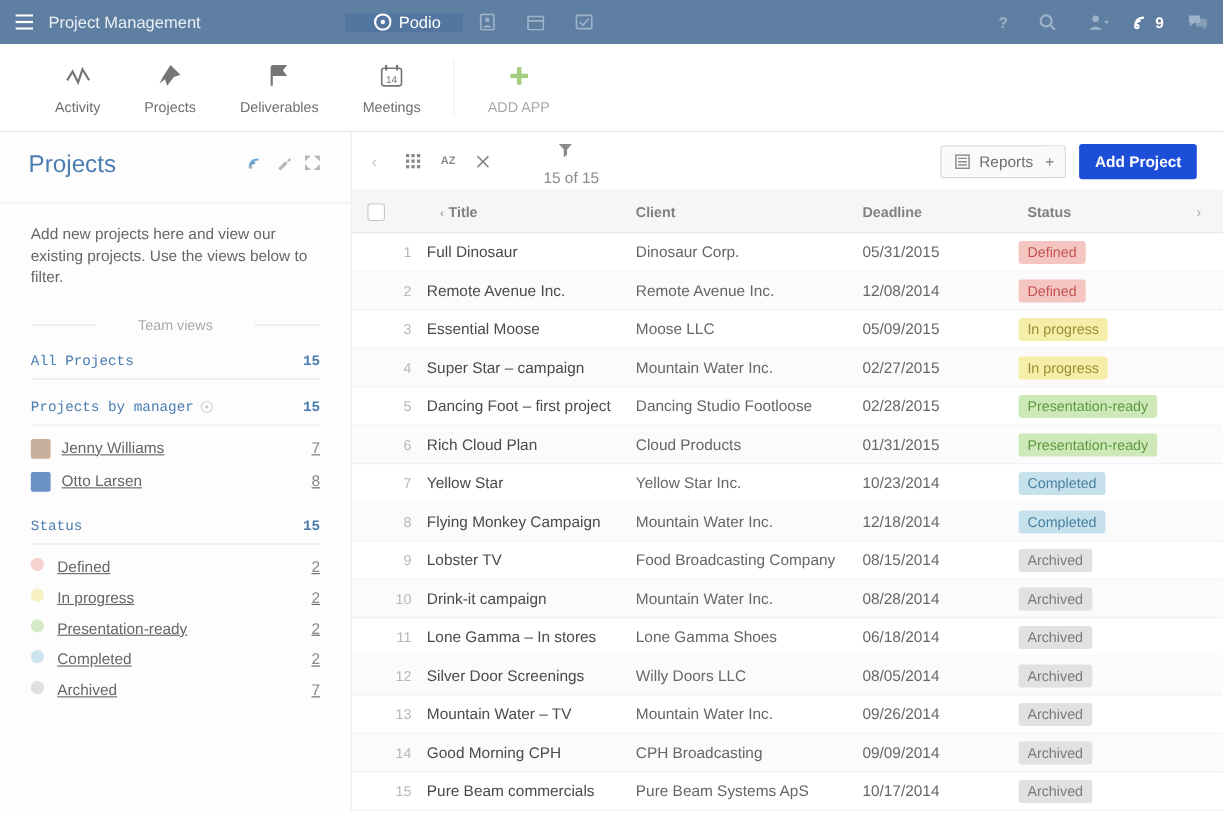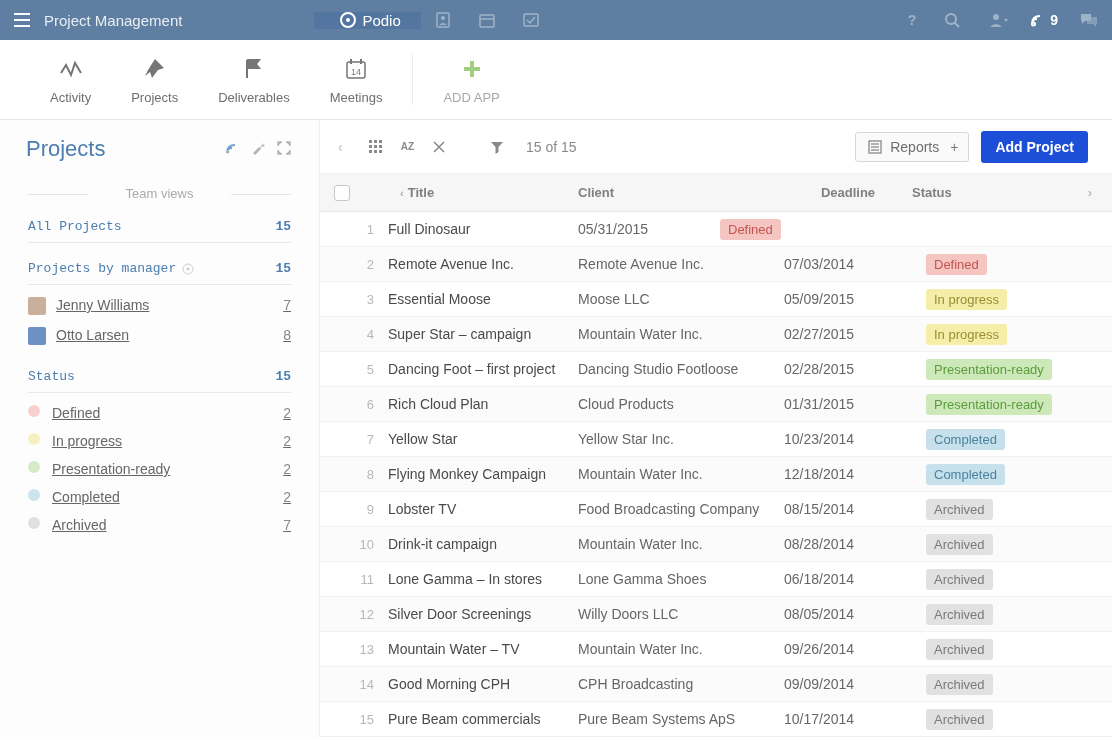--- a/index.html
+++ b/index.html
@@ -62,21 +62,21 @@
 .reports-btn { border: 1px solid #D6D6D6; border-radius: 3px; padding: 6px 12px; display: flex; align-items: center; gap: 8px; color: #6E6E6E; cursor: pointer; background: #FAFAFA; font-size: 14px; }
 .reports-plus { border: 1px solid #D6D6D6; border-left: none; border-radius: 0 3px 3px 0; padding: 6px 10px; margin-left: -12px; cursor: pointer; color: #7A7A7A; background: #FAFAFA; }
 .add-project-btn { background: #1d4ed8; color: #fff; border-radius: 3px; padding: 8px 14px; font-weight: 600; cursor: pointer; font-size: 14px; }
 
 .table { width: 100%; }
 .thead { display: flex; align-items: center; height: 38px; background: #F6F6F6; border-bottom: 1px solid #E8E8E8; color: #808080; font-weight: 600; font-size: 13px; }
 .col-check { width: 44px; display: flex; justify-content: center; }
 .col-num { width: 24px; text-align: right; color: #B8B8B8; font-size: 13px; padding-right: 6px;}
 .col-title { width: 190px; padding-left: 12px; }
 .col-client { width: 206px; }
-.col-deadline { width: 128px; text-align: center; }
+.col-deadline { width: 150px; }
 .col-status { flex: 1; padding-right: 20px; }
 .sort-arrow { margin-right: 4px; color: #AAA; font-size: 11px; }
 .status-arrow-r { float: right; color: #BBB; }
 .checkbox-sq { width: 16px; height: 16px; border: 1px solid #C8C8C8; border-radius: 3px; background: #fff; }
 
 .trow { display: flex; align-items: center; height: 35px; border-bottom: 1px solid #F1F1F1; color: #555; font-size: 14px; cursor: pointer; }
 .trow:nth-child(even) { background: #FBFBFB; }
 .trow .col-num-cell { width: 68px; text-align: right; color: #B8B8B8; font-size: 13px; padding-right: 14px; }
 .trow .cell-title { width: 190px; color: #4A4A4A; }
 .trow .cell-client { width: 206px; color: #666; }
@@ -217,20 +217,21 @@
             <path d="M2 12 Q2 4 10 4 M2 12 Q2 7 7 7" fill="none" stroke="#6FA5D0" stroke-width="2"></path>
             <circle cx="3" cy="11" r="1.5"></circle>
           </svg></div>
       <div class="side-tool"><svg width="14" height="14">
             <path d="M12 2 a3 3 0 0 1 -4 4 L2 12 l2 2 l6-6 a3 3 0 0 1 4-4 l-2 2 l-1-1 Z" fill="#B5B5B5"></path>
           </svg></div>
       <div class="side-tool"><svg width="14" height="14" stroke="#B5B5B5" stroke-width="1.5" fill="none">
             <path d="M1 5 V1 H5 M9 1 H13 V5 M13 9 V13 H9 M5 13 H1 V9"></path>
           </svg></div>
     </div>
+    <div class="side-desc">Add new projects here and view our existing projects. Use the views below to filter.</div>
     <div class="team-views-sep">Team views</div>
 
     <div class="view-section">
       <div class="view-head">
         <span>All Projects</span>
         <span class="count">15</span>
       </div>
     </div>
 
     <div class="view-section">
@@ -310,21 +311,21 @@
           </div>
         <div class="tool-btn">
             <span style="font-weight:600;">AZ</span>
           </div>
         <div class="tool-btn">
             <svg width="14" height="14" stroke="#8A8A8A" stroke-width="1.5" fill="none">
               <path d="M2 2 L12 12 M12 2 L2 12"></path>
             </svg>
           </div>
       </div>
-      <div class="tool-group" style="margin-left:20px;">
+      <div class="tool-group" style="margin-left:20px;flex-direction:column;">
         <div class="tool-btn">
             <svg width="14" height="14" fill="#8A8A8A">
               <path d="M1 2 h12 l-4.5 5 v5 l-3 2 v-7 Z"></path>
             </svg>
           </div>
         <div class="result-count">15 of 15</div>
       </div>
       <div class="toolbar-right">
         <div style="display:flex;">
           <div class="reports-btn">
@@ -350,28 +351,29 @@
         <div class="col-num"></div>
         <div class="col-title"><span class="sort-arrow">‹</span><span>Title</span></div>
         <div class="col-client">Client</div>
         <div class="col-deadline">Deadline</div>
         <div class="col-status"><span>Status</span><span class="status-arrow-r">›</span></div>
       </div>
       <div id="table-body">
           <div class="trow">
     <div class="col-num-cell">1</div>
     <div class="cell-title">Full Dinosaur</div>
+    <div class="cell-client">Dinosaur Corp.</div>
     <div class="cell-deadline">05/31/2015</div>
     <div class="cell-status"><span class="badge Defined">Defined</span></div>
           </div>
           <div class="trow">
     <div class="col-num-cell">2</div>
     <div class="cell-title">Remote Avenue Inc.</div>
     <div class="cell-client">Remote Avenue Inc.</div>
-    <div class="cell-deadline">07/03/2014</div>
+    <div class="cell-deadline">12/08/2014</div>
     <div class="cell-status"><span class="badge Defined">Defined</span></div>
           </div>
           <div class="trow">
     <div class="col-num-cell">3</div>
     <div class="cell-title">Essential Moose</div>
     <div class="cell-client">Moose LLC</div>
     <div class="cell-deadline">05/09/2015</div>
     <div class="cell-status"><span class="badge In-progress">In progress</span></div>
           </div>
           <div class="trow">

